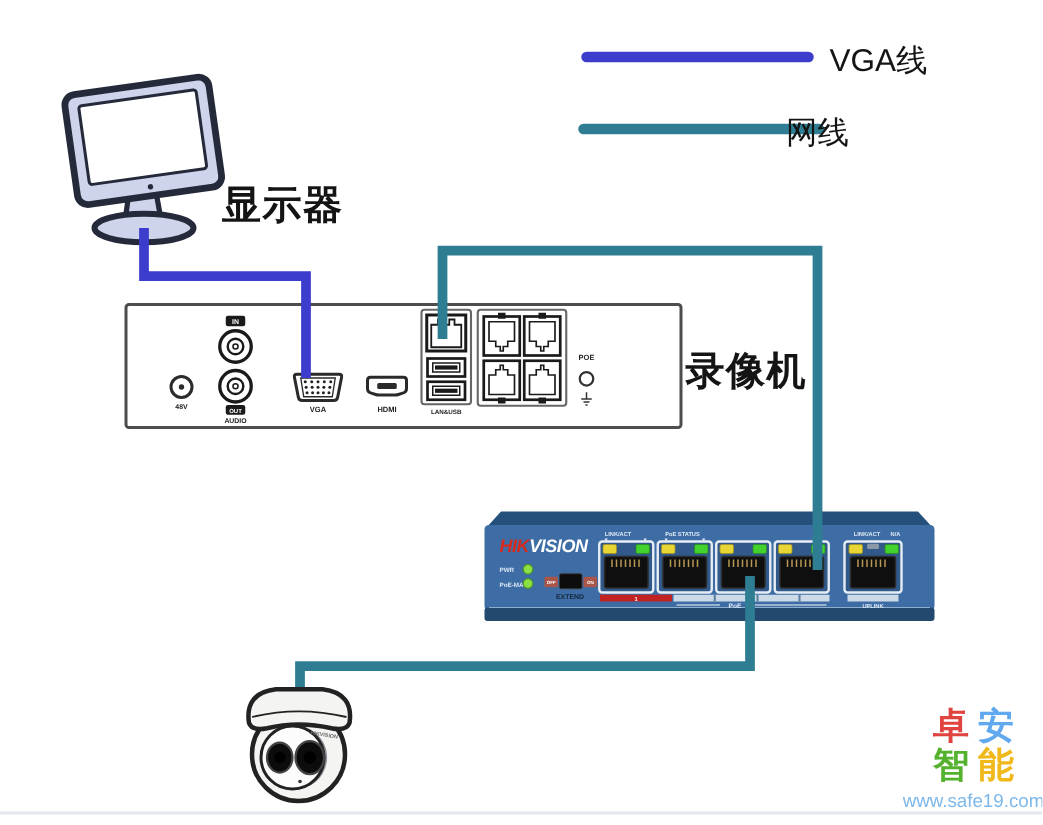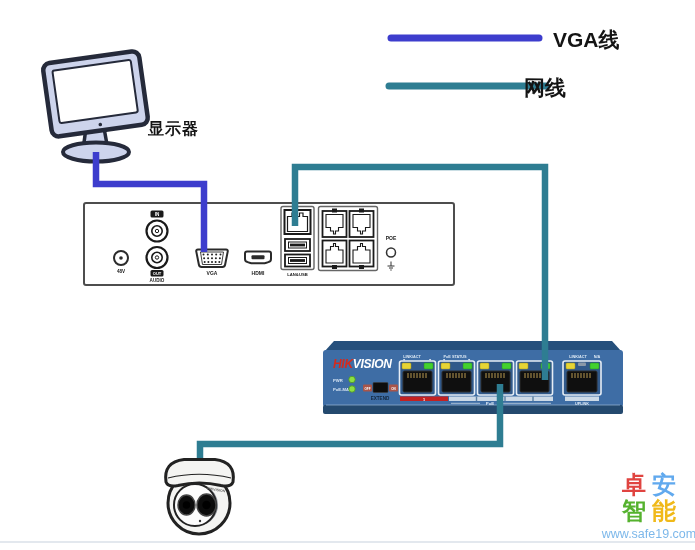--- a/index.html
+++ b/index.html
@@ -2,25 +2,25 @@
 <html><head>
 <meta charset="utf-8">
 <style>
   html,body{margin:0;padding:0;background:#fff;}
   #stage{
     position:relative;width:695px;height:550px;background:#ffffff;overflow:hidden;
     font-family:"Liberation Sans",sans-serif;
   }
   svg{position:absolute;left:0;top:0;}
   .zh-label{
-    position:absolute;font-weight:700;color:#141414;font-size:16px;
+    position:absolute;font-weight:700;color:#141414;font-size:26px;
     letter-spacing:1px;white-space:nowrap;
     font-family:Liberation Mono, monospace;
   }
-  .legend-label{position:absolute;font-weight:700;color:#141414;font-size:21px;white-space:nowrap;text-align:center;}
+  .legend-label{position:absolute;font-weight:400;color:#141414;font-size:21px;white-space:nowrap;text-align:center;}
   #watermark{
     position:absolute;left:601px;top:472px;width:96px;text-align:center;line-height:26px;
   }
   #watermark .wm-row{display:flex;justify-content:center;gap:6px;}
   #watermark .wm-char{font-size:24px;font-weight:700;}
   #watermark .wm-url{font-size:12.5px;font-weight:400;color:#7db8ea;margin-top:3px;line-height:14px;}
   #bottom-rule{position:absolute;left:0;top:541px;width:695px;height:2px;background:#e3e8ee;}
 </style>
 </head>
 <body>
@@ -298,20 +298,21 @@
     <circle cx="200" cy="521" r="1.2" fill="#333"></circle>
     <path d="M 166,482 Q 163,462 184,459.5 L 215,459.5 Q 236,462 233,482 Q 231,487.5 221,485.5 Q 199,480.5 178,485.5 Q 168,487.5 166,482 Z" fill="#f4f4f2" stroke="#222" stroke-width="3"></path>
     <path d="M 168,478 Q 199,470.5 231,478" fill="none" stroke="#222" stroke-width="1.2"></path>
     <text x="216" y="491" font-size="3.6" fill="#6a6a6a" text-anchor="middle" font-weight="700" transform="rotate(9 216 491)">HIKVISION</text>
   </g>
 </svg>
 
 <div class="legend-label" style="left:553px;top:26px;">VGA线</div>
 <div class="legend-label" style="left:524px;top:74px;">网线</div>
 <div class="zh-label" style="left:148px;top:119px;">显示器</div>
+<div class="zh-label" style="left:457px;top:230px;">录像机</div>
 
 <div id="watermark">
   <div class="wm-row">
     <span class="wm-char" style="color: rgb(224, 68, 64);">卓</span>
     <span class="wm-char" style="color: rgb(97, 169, 238);">安</span>
   </div>
   <div class="wm-row">
     <span class="wm-char" style="color: rgb(85, 178, 46);">智</span>
     <span class="wm-char" style="color: rgb(240, 185, 25);">能</span>
   </div>

